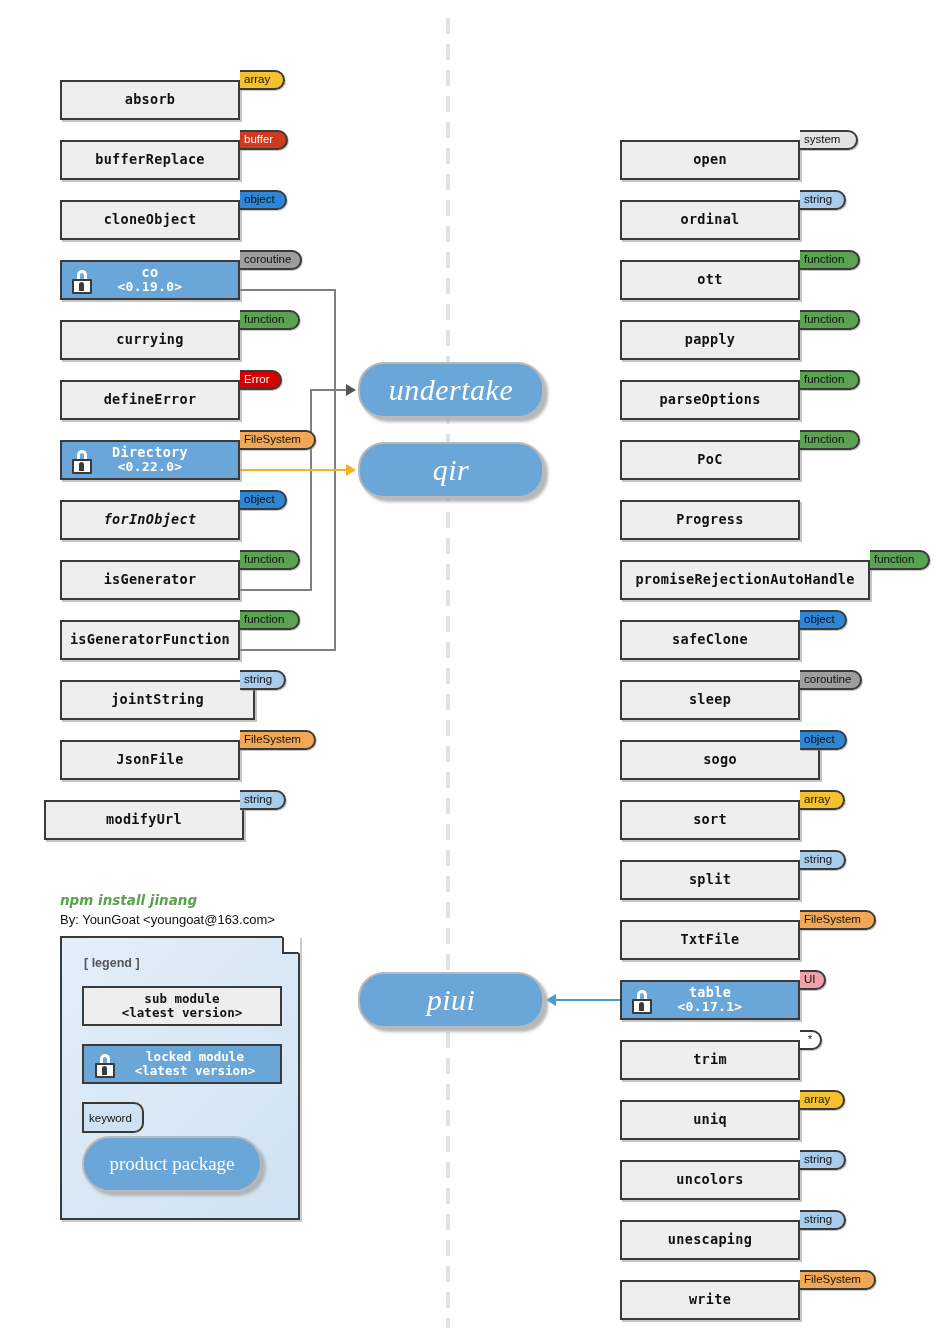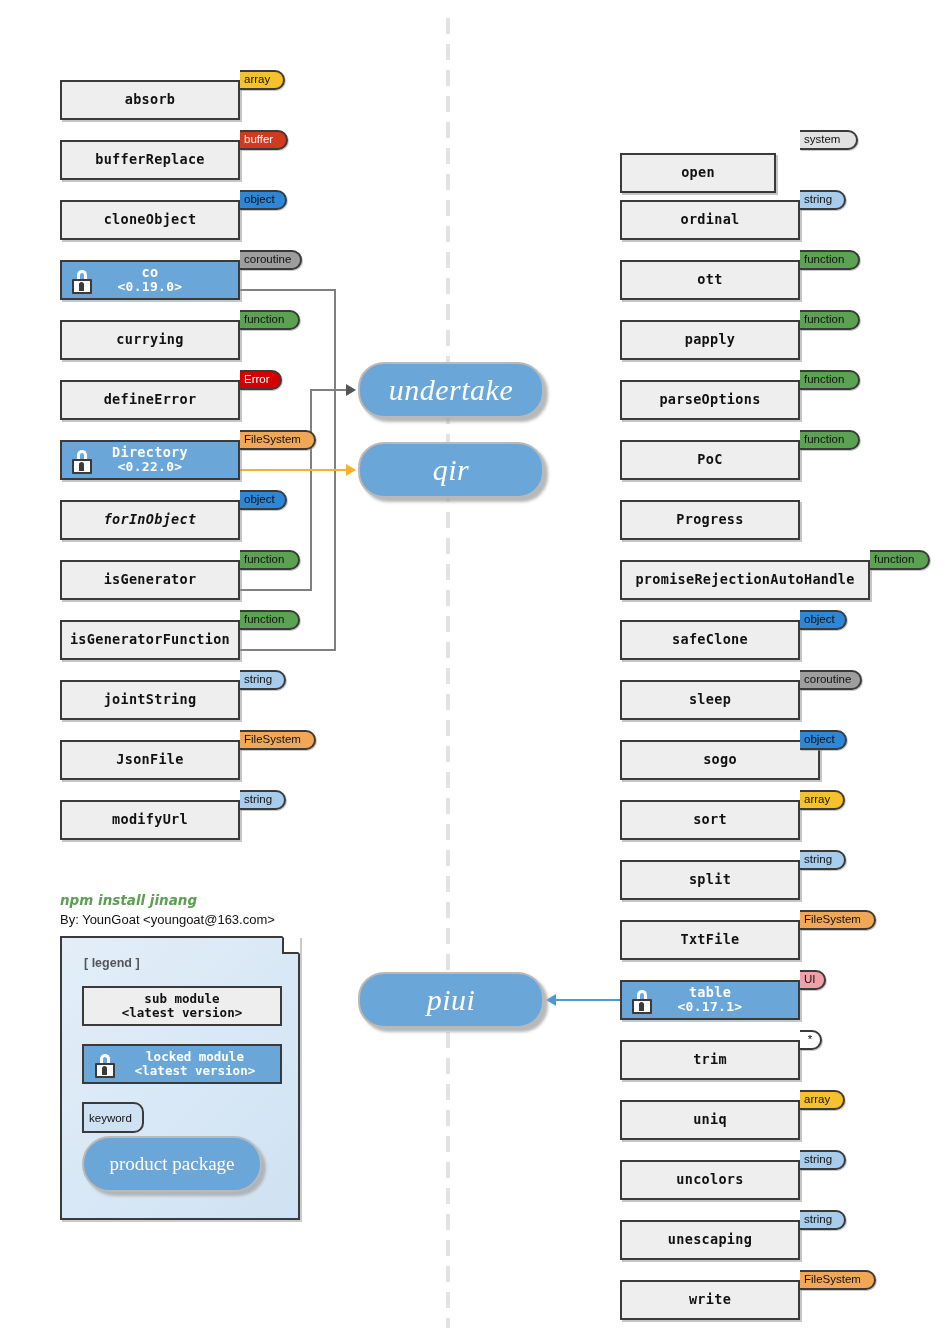--- a/index.html
+++ b/index.html
@@ -199,48 +199,48 @@
         <span>function</span>
       </div>
       <div class="mod" style="left: 60px; top: 620px; width: 180px;">
         <span class="nm">
           <span>isGeneratorFunction</span>
         </span>
       </div>
       <div class="kw" style="left: 240px; top: 610px; width: 60px; background: rgb(91, 162, 82);">
         <span>function</span>
       </div>
-      <div class="mod" style="left: 60px; top: 680px; width: 180px;">
+      <div class="mod" style="left: 60px; top: 680px; width: 195px;">
         <span class="nm">
           <span>jointString</span>
         </span>
       </div>
       <div class="kw" style="left: 240px; top: 670px; width: 46px; background: rgb(168, 205, 236);">
         <span>string</span>
       </div>
       <div class="mod" style="left: 60px; top: 740px; width: 180px;">
         <span class="nm">
           <span>JsonFile</span>
         </span>
       </div>
       <div class="kw" style="left: 240px; top: 730px; width: 76px; background: rgb(240, 167, 87);">
         <span>FileSystem</span>
       </div>
-      <div class="mod" style="left: 60px; top: 800px; width: 180px;">
+      <div class="mod" style="left: 44px; top: 800px; width: 200px;">
         <span class="nm">
           <span>modifyUrl</span>
         </span>
       </div>
       <div class="kw" style="left: 240px; top: 790px; width: 46px; background: rgb(168, 205, 236);">
         <span>string</span>
       </div>
     </div>
 
   <div id="right-col">
-      <div class="mod" style="left: 620px; top: 140px; width: 156px; margin-top: 13px;">
+      <div class="mod" style="left: 620px; top: 140px; width: 180px;">
         <span class="nm">
           <span>open</span>
         </span>
       </div>
       <div class="kw" style="left: 800px; top: 130px; width: 58px; background: rgb(226, 226, 226);">
         <span>system</span>
       </div>
       <div class="mod" style="left: 620px; top: 200px; width: 180px;">
         <span class="nm">
           <span>ordinal</span>

